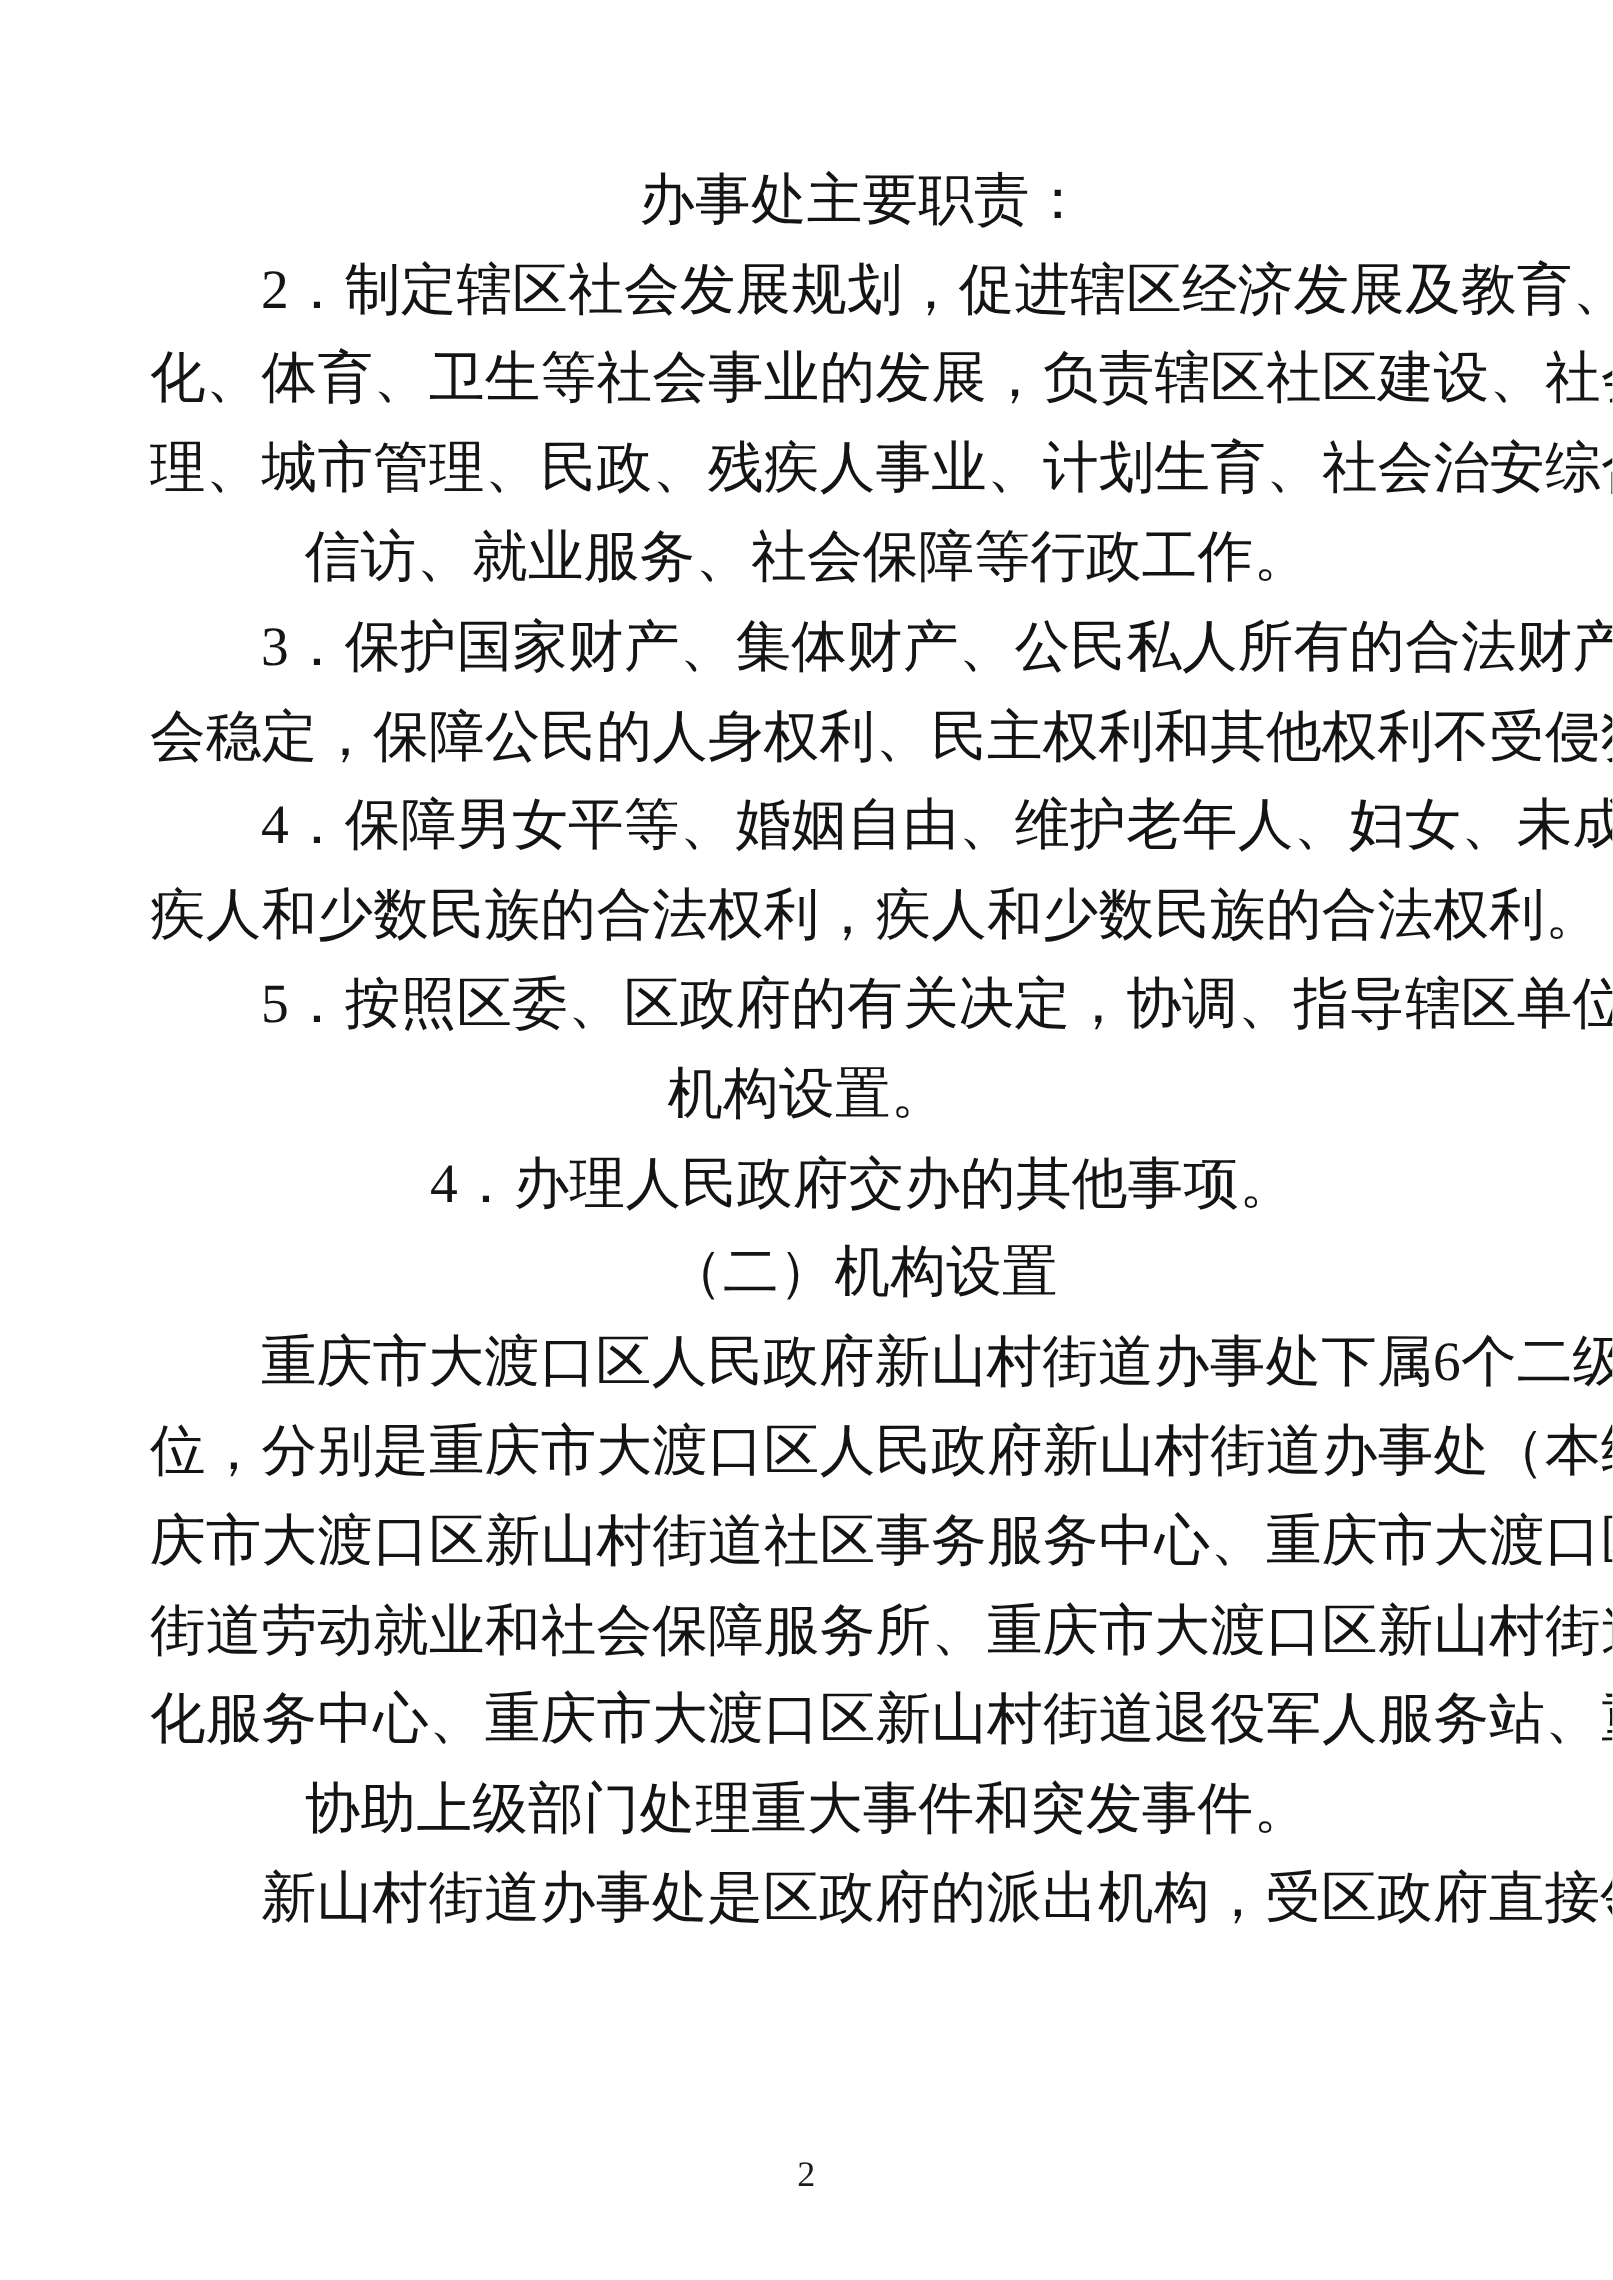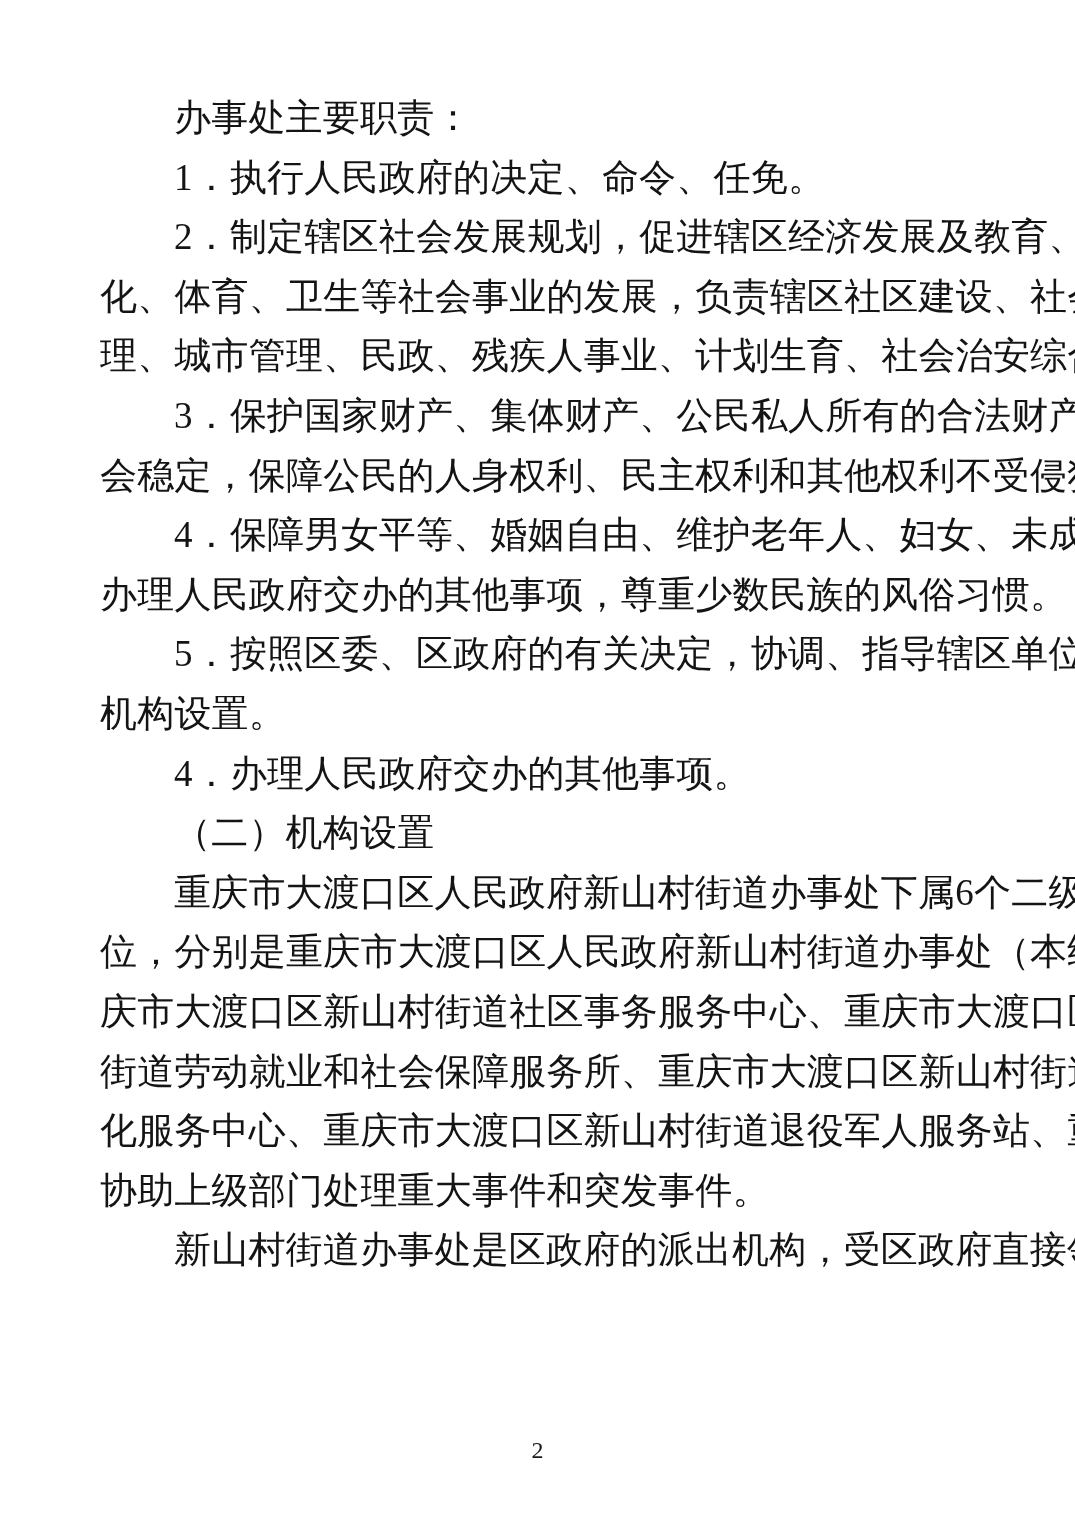--- a/index.html
+++ b/index.html
@@ -13,22 +13,23 @@
     width: 1075px;
     height: 1520px;
     background: #ffffff;
     overflow: hidden;
     font-family: "Liberation Serif", "DejaVu Serif", serif;
     color: #000000;
   }
   .content {
     position: absolute;
     left: 100px;
-    top: 88px;
+    top: 104px;
     width: 876px;
+    text-align: center;
   }
   
   .ln {
     height: 59.6px;
     line-height: 59.6px;
     font-size: 37px;
     white-space: nowrap;
     letter-spacing: 0.2px;
     color: #141414;
   }
@@ -71,23 +72,20 @@
 </head>
 <body>
 
 <div class="page">
 
   <div class="content">
       <div class="blk blk-paragraph">
         <div class="ln indent">办事处主要职责：</div>
       </div>
       <div class="blk blk-list-item">
-        <div class="ln indent">1．执行人民政府的决定、命令、任免。</div>
-      </div>
-      <div class="blk blk-list-item">
         <div class="ln indent just">
           <span>2</span>
           <span>．</span>
           <span>制</span>
           <span>定</span>
           <span>辖</span>
           <span>区</span>
           <span>社</span>
           <span>会</span>
           <span>发</span>
@@ -159,20 +157,21 @@
           <span>生</span>
           <span>育</span>
           <span>、</span>
           <span>社</span>
           <span>会</span>
           <span>治</span>
           <span>安</span>
           <span>综</span>
           <span>合</span>
         </div>
+        <div class="ln">信访、就业服务、社会保障等行政工作。</div>
       </div>
       <div class="blk blk-list-item">
         <div class="ln indent just">
           <span>3</span>
           <span>．</span>
           <span>保</span>
           <span>护</span>
           <span>国</span>
           <span>家</span>
           <span>财</span>
@@ -218,21 +217,21 @@
           <span>老</span>
           <span>年</span>
           <span>人</span>
           <span>、</span>
           <span>妇</span>
           <span>女</span>
           <span>、</span>
           <span>未</span>
           <span>成</span>
         </div>
-        <div class="ln">办理人民政府交办的其他事项，尊重少数民族的风俗习惯。</div>
+        <div class="ln">疾人和少数民族的合法权利，疾人和少数民族的合法权利。</div>
       </div>
       <div class="blk blk-list-item">
         <div class="ln indent just">
           <span>5</span>
           <span>．</span>
           <span>按</span>
           <span>照</span>
           <span>区</span>
           <span>委</span>
           <span>、</span>

